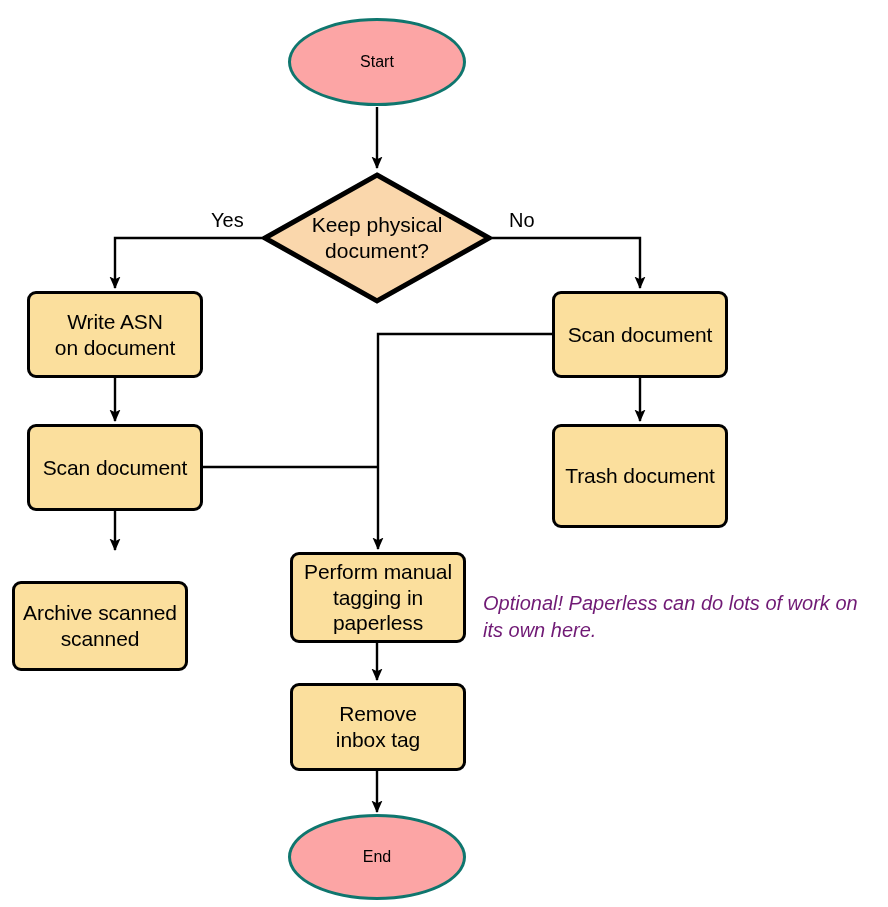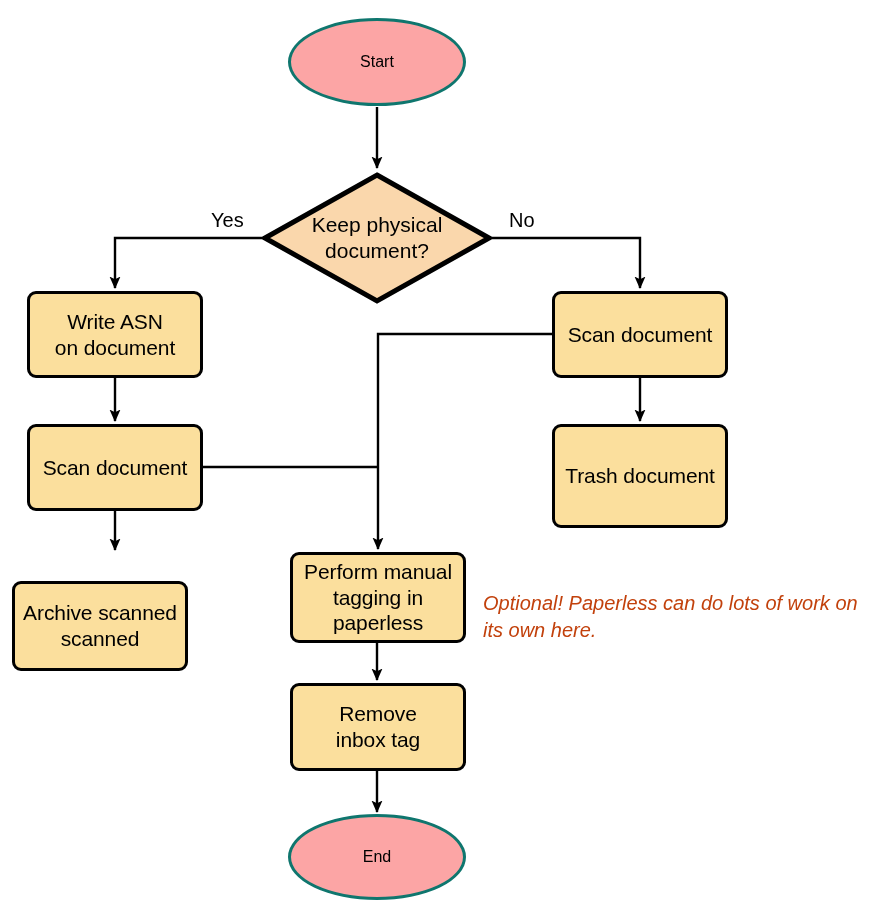--- a/index.html
+++ b/index.html
@@ -75,21 +75,21 @@
     font-size: 20px;
     color: #000000;
     white-space: nowrap;
     z-index: 4;
   }
   .annotation {
     position: absolute;
     font-size: 20px;
     font-style: italic;
     line-height: 1.35;
-    color: #c2410c;
+    color: #701a75;
     z-index: 4;
   }
 </style>
 </head>
 <body>
 
 <div id="canvas">
 
   <svg id="edge-layer" viewBox="0 0 888 907" width="888" height="907" xmlns="http://www.w3.org/2000/svg">
     <defs>

